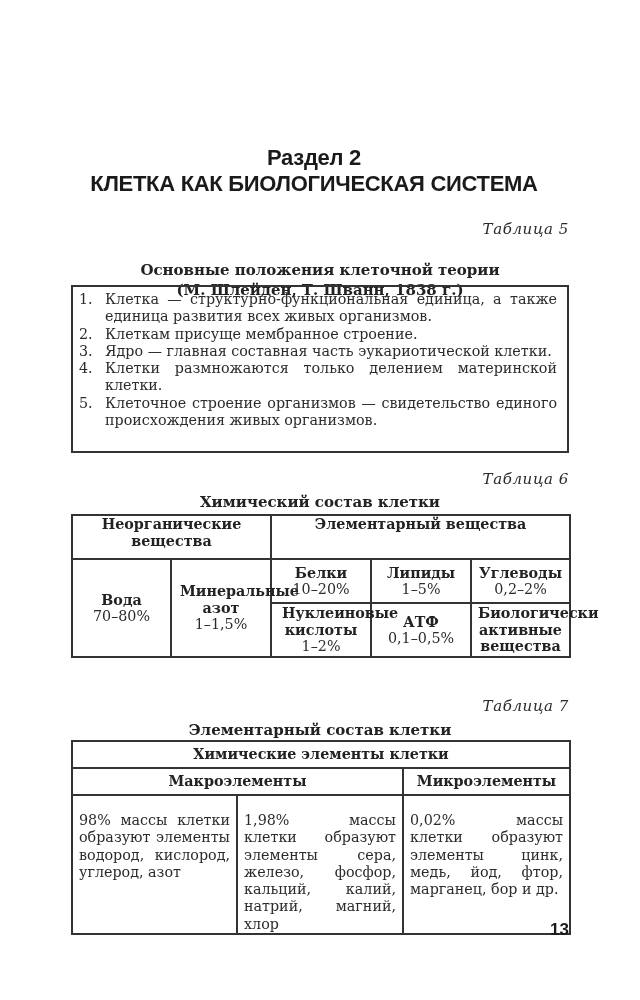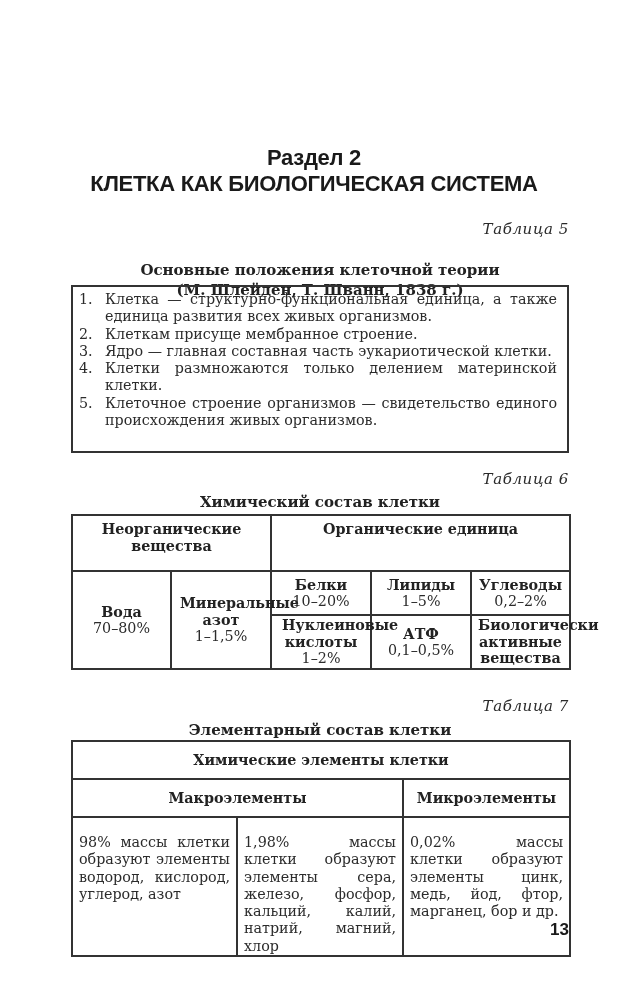--- a/index.html
+++ b/index.html
@@ -43,29 +43,29 @@
     td {
       border: 2px solid #333; vertical-align: middle; text-align: center;
       font-size: 14.3px; line-height: 16.5px; color: #2b2b2b; padding: 0 2px;
     }
     .b { font-weight: bold; color: #222; }
 
     
     #t6-label { top: 470px; }
     #t6-title { top: 492px; }
     #t6 { left: 71px; top: 514px; width: 498px; }
-    #t6 .h1 { height: 56px; vertical-align: top; padding-top: 5px; }
+    #t6 .h1 { height: 44px; vertical-align: top; }
     #t6 .r1 { height: 44px; }
     #t6 .r2 { height: 54px; }
 
     
     #t7-label { top: 697px; }
     #t7-title { top: 720px; }
     #t7 { left: 71px; top: 740px; width: 498px; }
-    #t7 .hdr { height: 38px; }
+    #t7 .hdr { height: 27px; }
     #t7 .body td {
       height: 116px; vertical-align: top; text-align: justify; text-align-last: left;
       padding: 16px 6px 0 6px; font-size: 14.3px; line-height: 17.3px;
     }
 
     #page-number {
       position: absolute; right: 71px; top: 920px;
       font-family: "Liberation Sans", sans-serif; font-weight: bold;
       font-size: 17px; color: #1a1a1a;
     }
@@ -112,21 +112,21 @@
   <colgroup>
     <col style="width:99px">
       <col style="width:100px">
       <col style="width:100px">
       <col style="width:100px">
       <col style="width:99px">
   </colgroup>
   <tbody>
       <tr>
     <td colspan="2" class="h1 b">Неорганические вещества</td>
-    <td colspan="3" class="h1 b">Органические единица</td>
+    <td colspan="3" class="h1 b">Элементарный вещества</td>
   </tr>
   <tr class="r1">
     <td rowspan="2">
       <div class="b">Вода</div>
       <div>70–80%</div>
     </td>
     <td rowspan="2">
       <div class="b" style="padding:0 6px;">Минеральные азот</div>
       <div>1–1,5%</div>
     </td>

